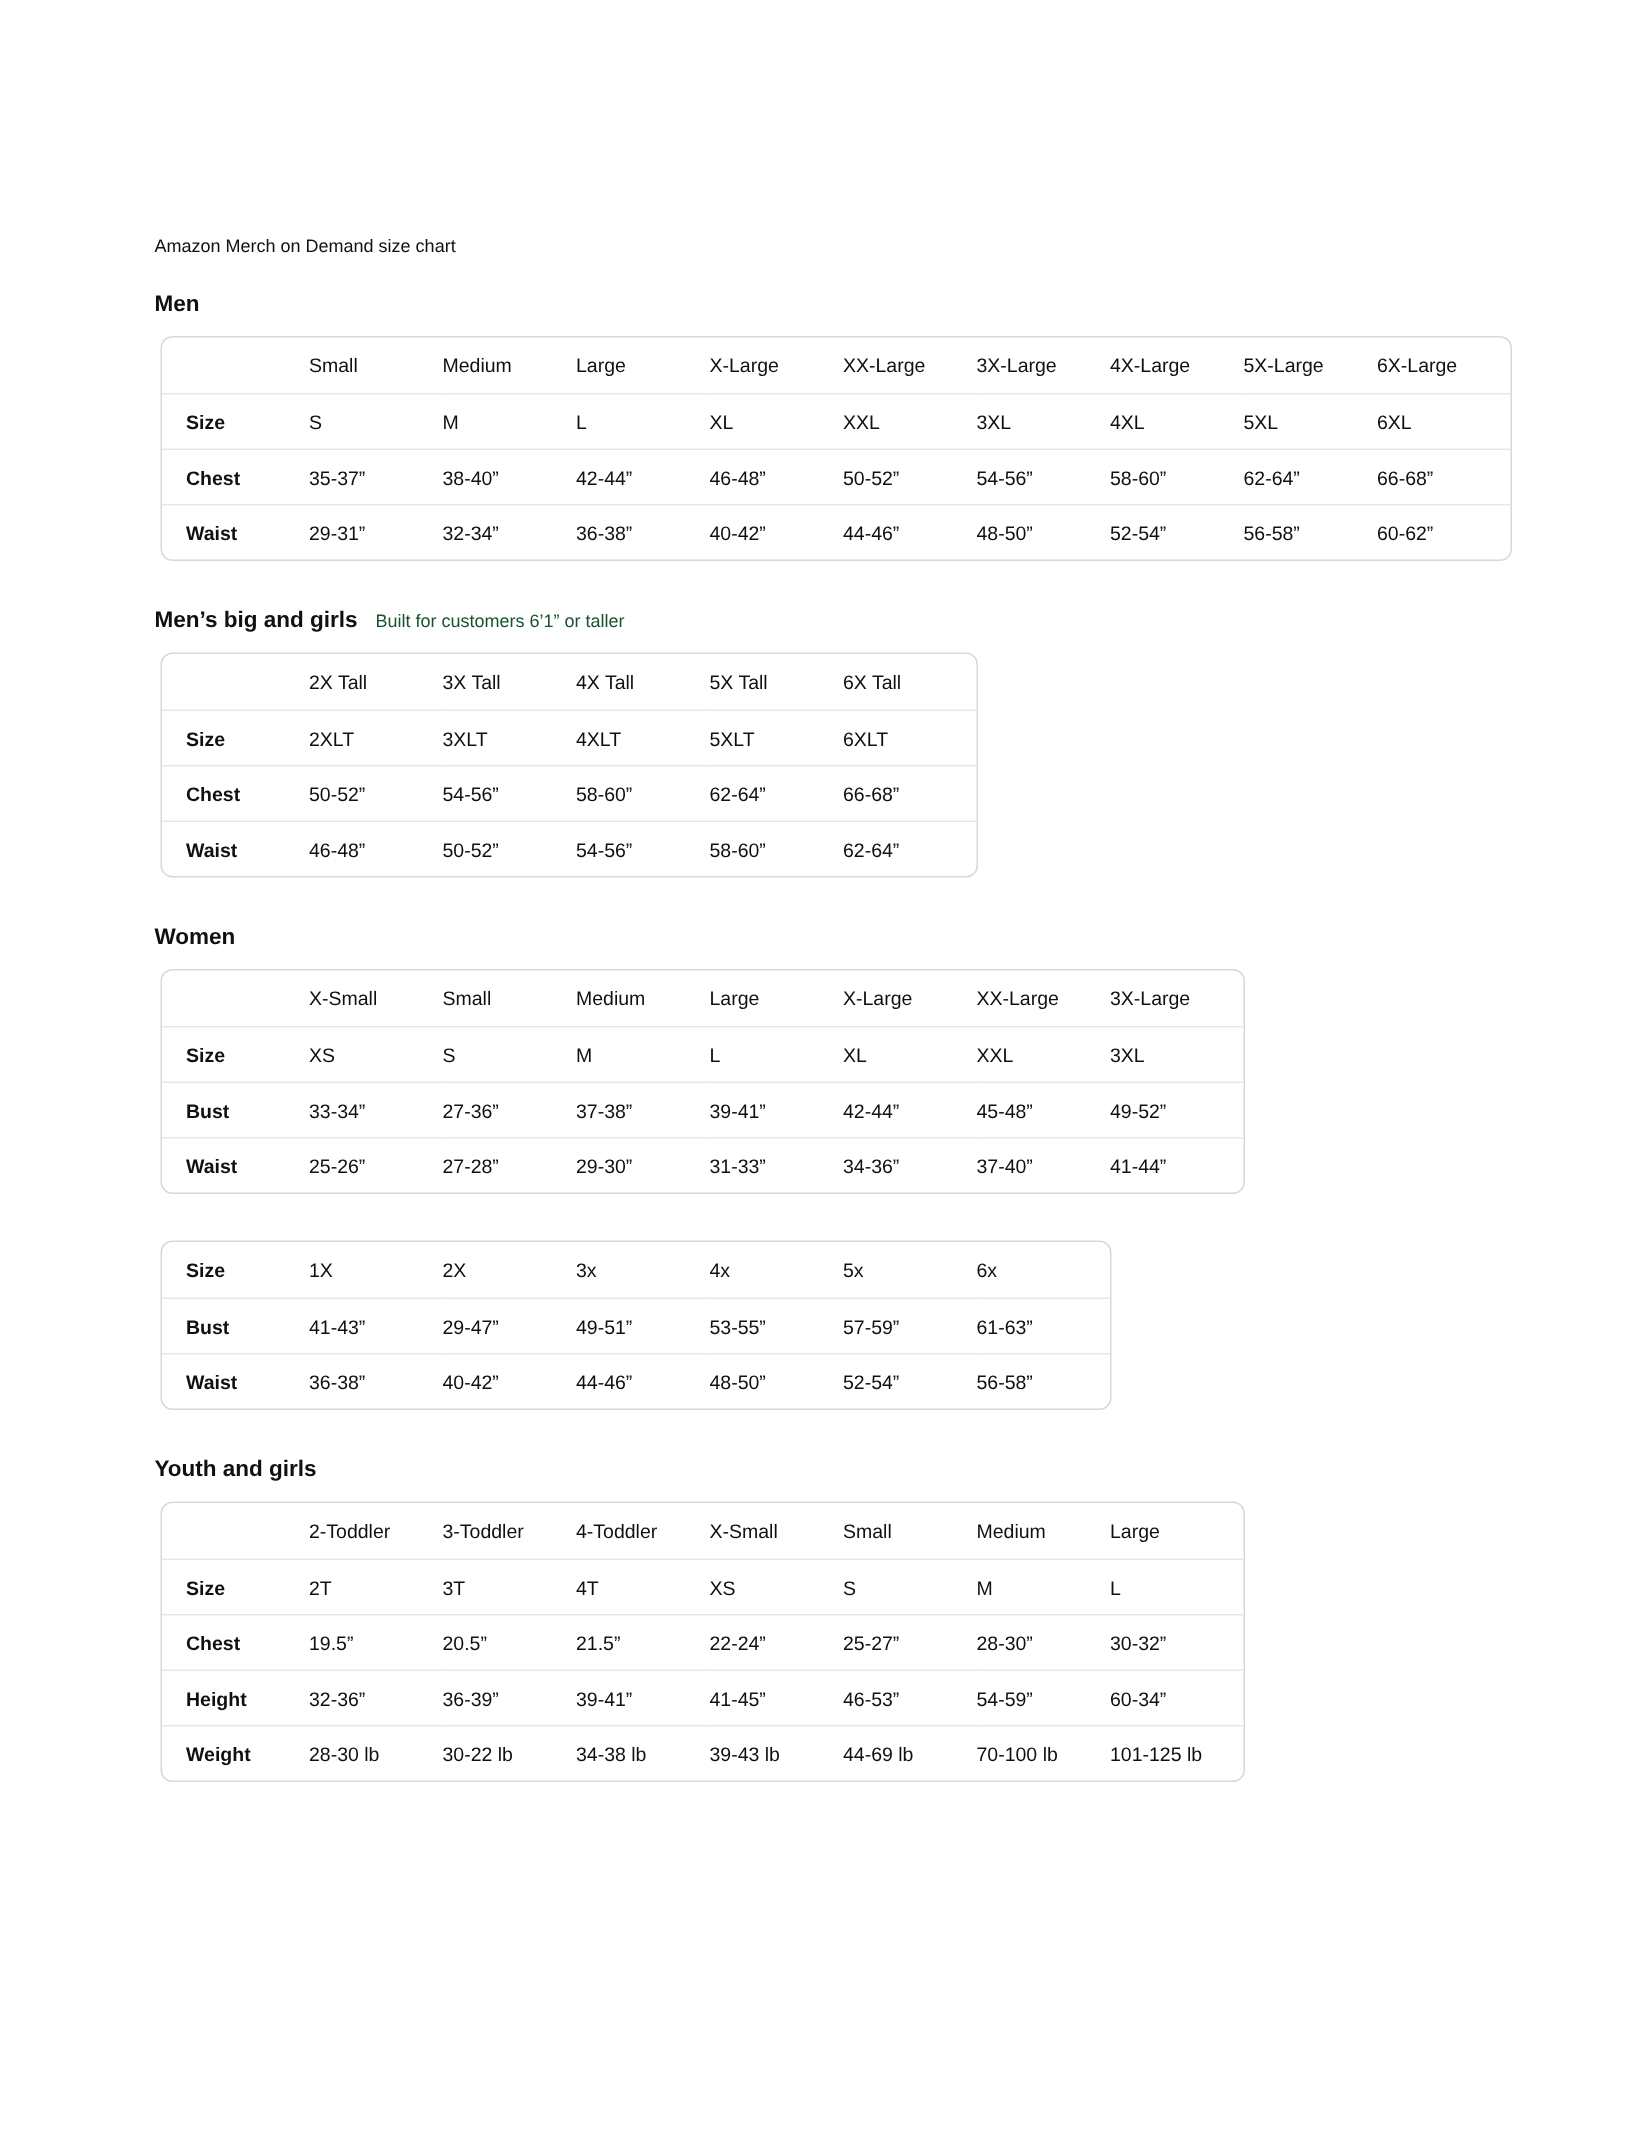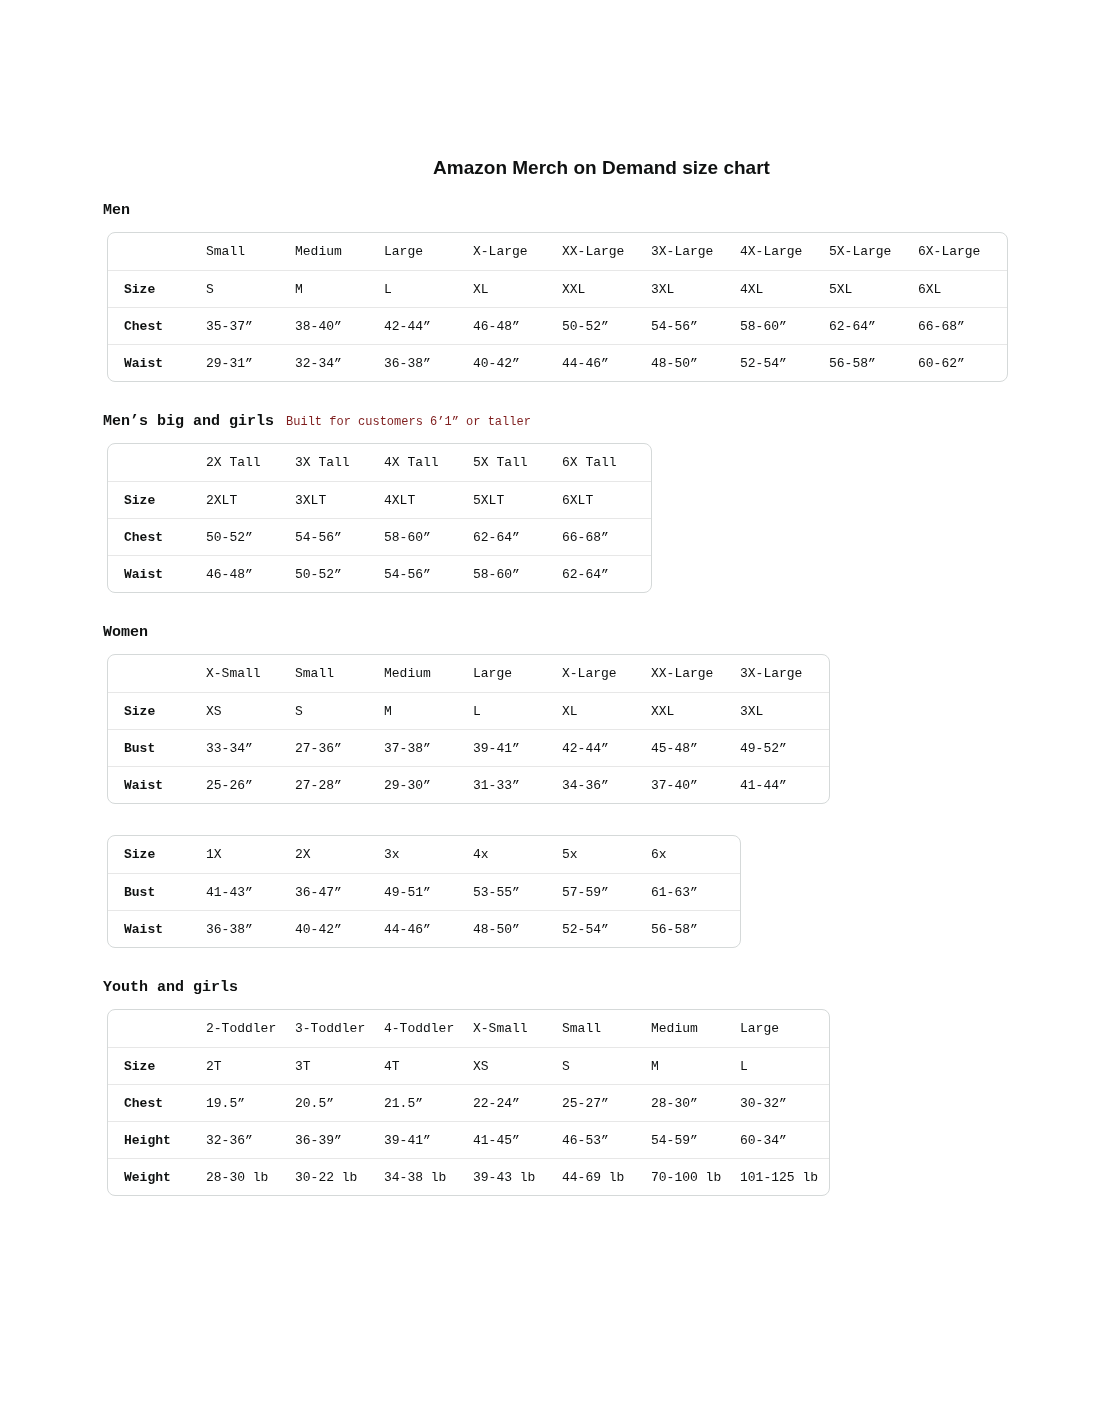--- a/index.html
+++ b/index.html
@@ -12,43 +12,42 @@
     width: 1100px;
     min-height: 1422px;
     font-family: "Liberation Sans", sans-serif;
     color: #0f1111;
     -webkit-font-smoothing: antialiased;
   }
   .page {
     padding: 157px 0 0 103px;
   }
   .page-title {
-    font-size: 19px;
-    font-weight: 700;
+    font-size: 12px;
+    font-weight: 400;
     margin: 0 0 23px 0;
     color: #0f1111;
-    text-align: center;
-  }
-  .size-section { margin: 0; font-family: Liberation Mono, monospace; }
+  }
+  .size-section { margin: 0; }
   .section-heading-row {
     display: flex;
     align-items: baseline;
     margin: 0 0 13px 0;
   }
   .section-heading {
     font-size: 15px;
     font-weight: 700;
     margin: 0;
     color: #0f1111;
   }
   .section-subtitle {
     font-size: 12px;
     font-weight: 400;
     margin-left: 12px;
-    color: #7f1d1d;
+    color: #14532d;
   }
   table.size-table {
     border-collapse: separate;
     border-spacing: 0;
     border: 1px solid #d5d9d9;
     border-radius: 8px;
     table-layout: fixed;
     margin: 0 0 31px 4px;
     background: #ffffff;
   }
@@ -272,21 +271,21 @@
               <td class="c-data">1X</td>
               <td class="c-data">2X</td>
               <td class="c-data">3x</td>
               <td class="c-data">4x</td>
               <td class="c-data">5x</td>
               <td class="c-data">6x</td>
             </tr>
             <tr class="divided">
               <td class="c-label">Bust</td>
               <td class="c-data">41-43”</td>
-              <td class="c-data">36-47”</td>
+              <td class="c-data">29-47”</td>
               <td class="c-data">49-51”</td>
               <td class="c-data">53-55”</td>
               <td class="c-data">57-59”</td>
               <td class="c-data">61-63”</td>
             </tr>
             <tr class="divided">
               <td class="c-label">Waist</td>
               <td class="c-data">36-38”</td>
               <td class="c-data">40-42”</td>
               <td class="c-data">44-46”</td>

